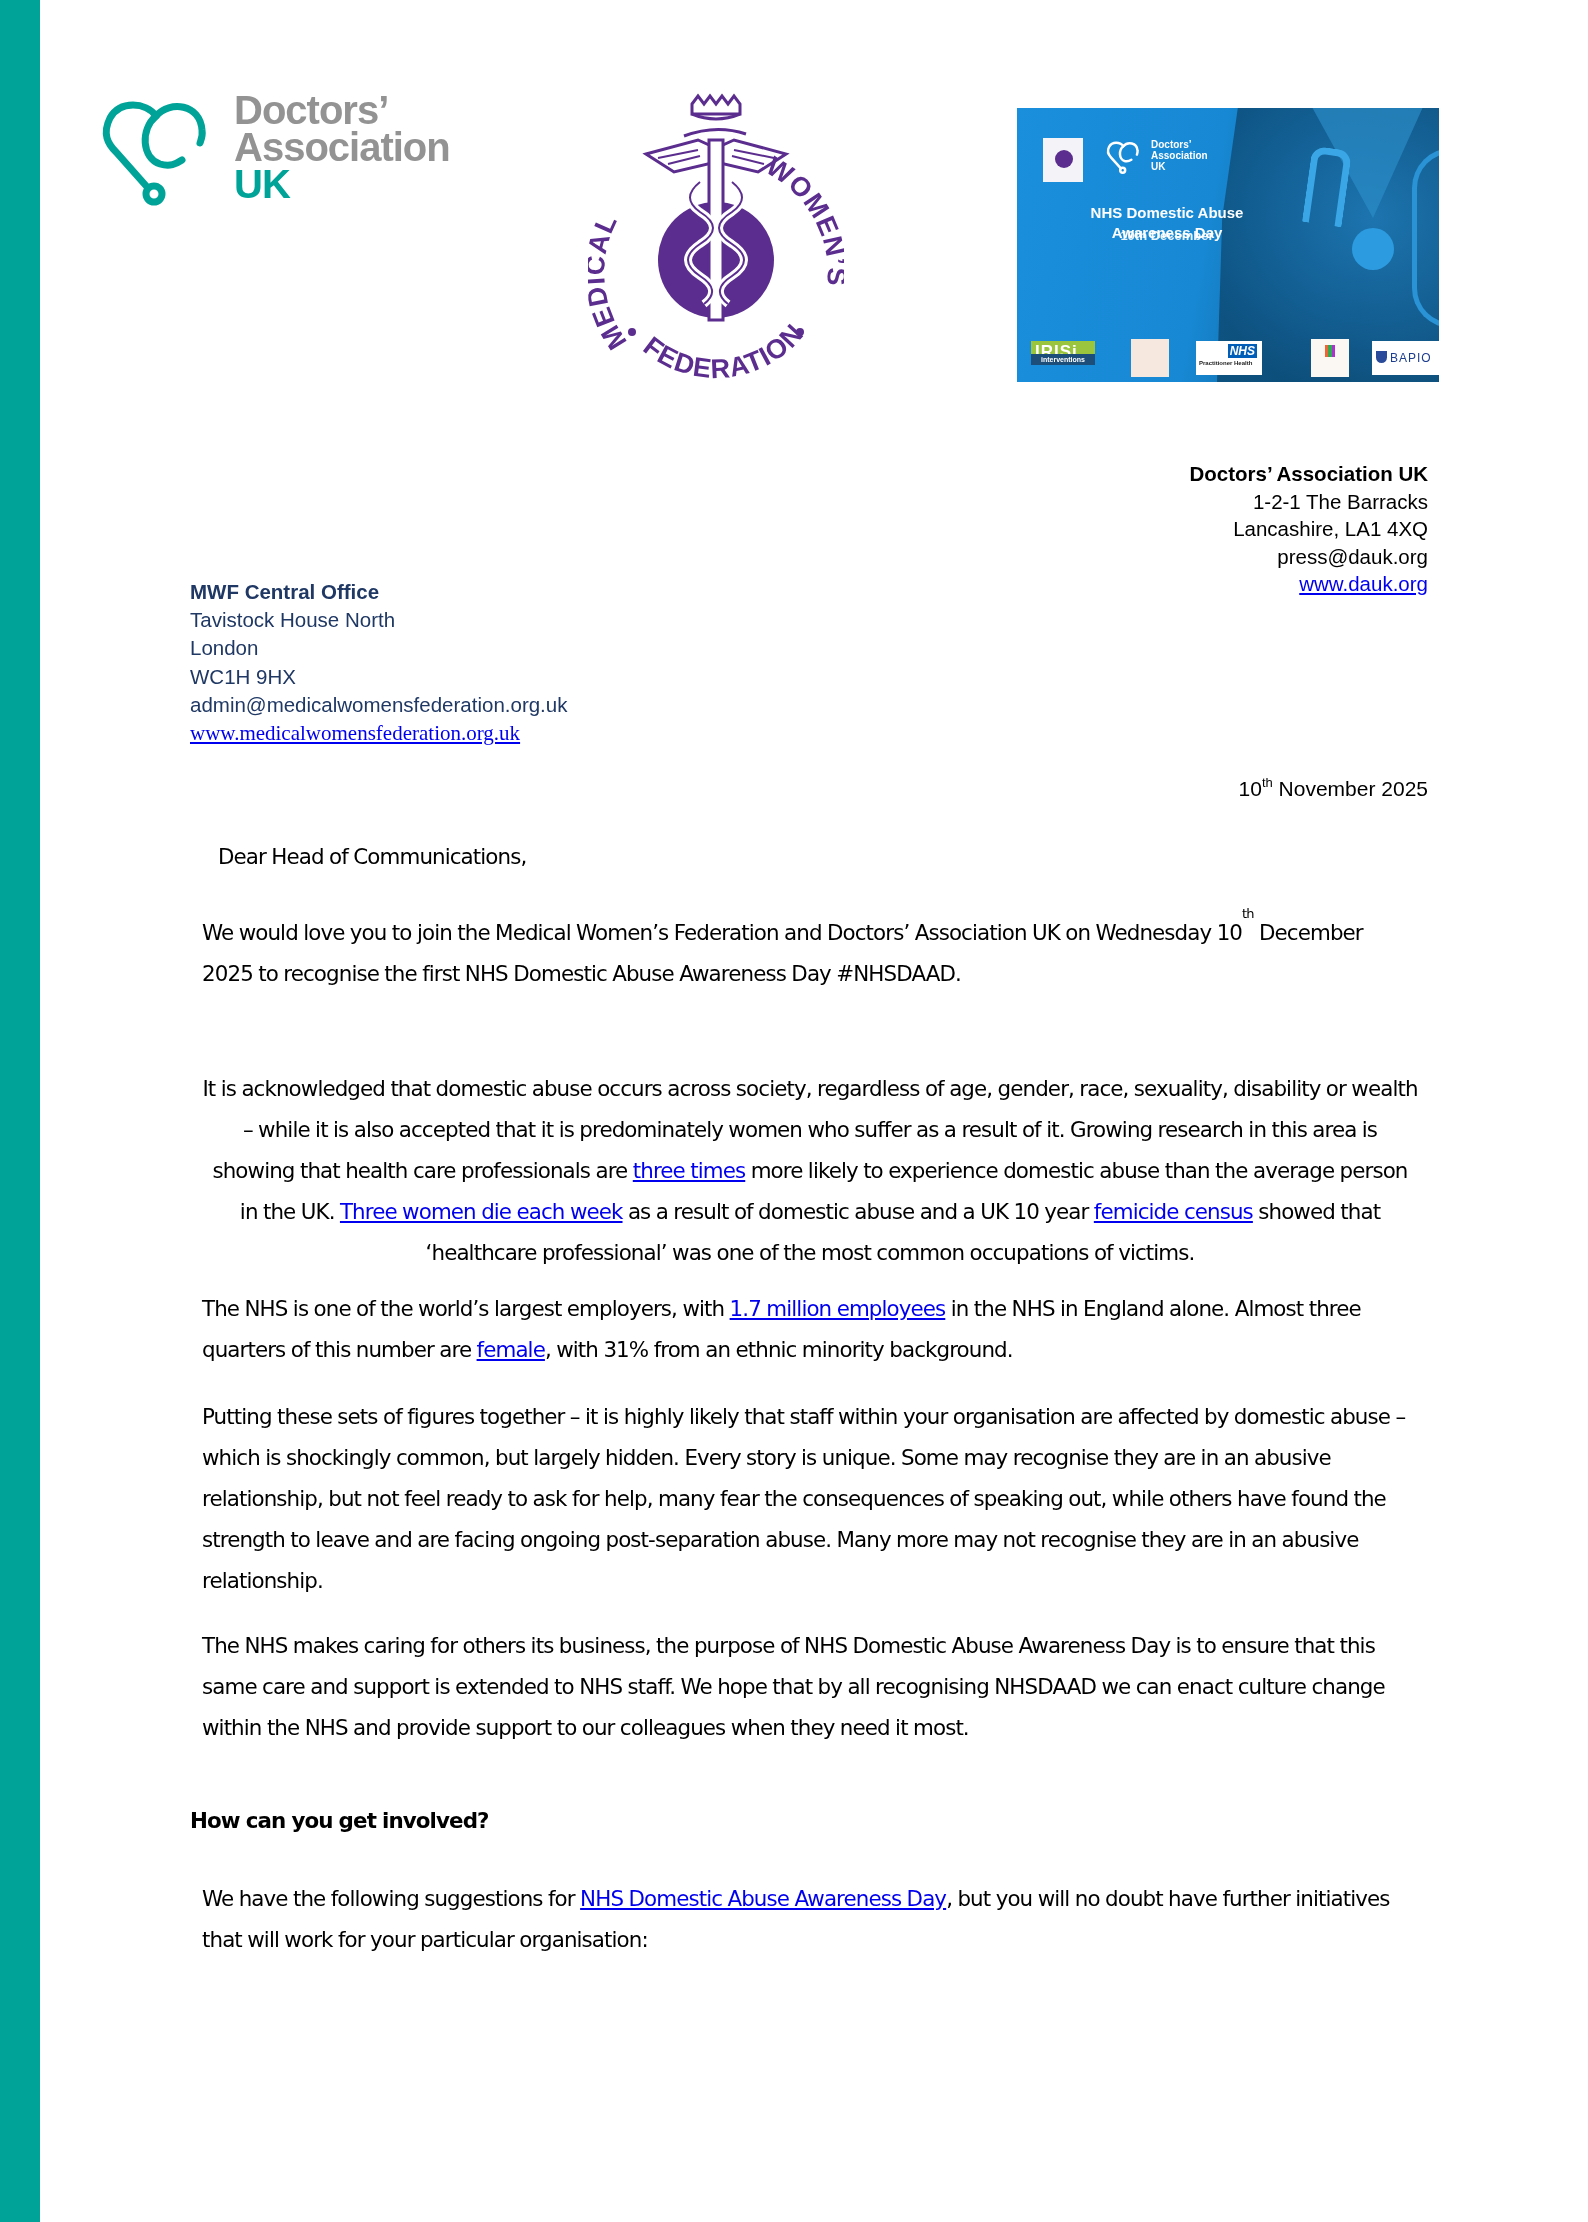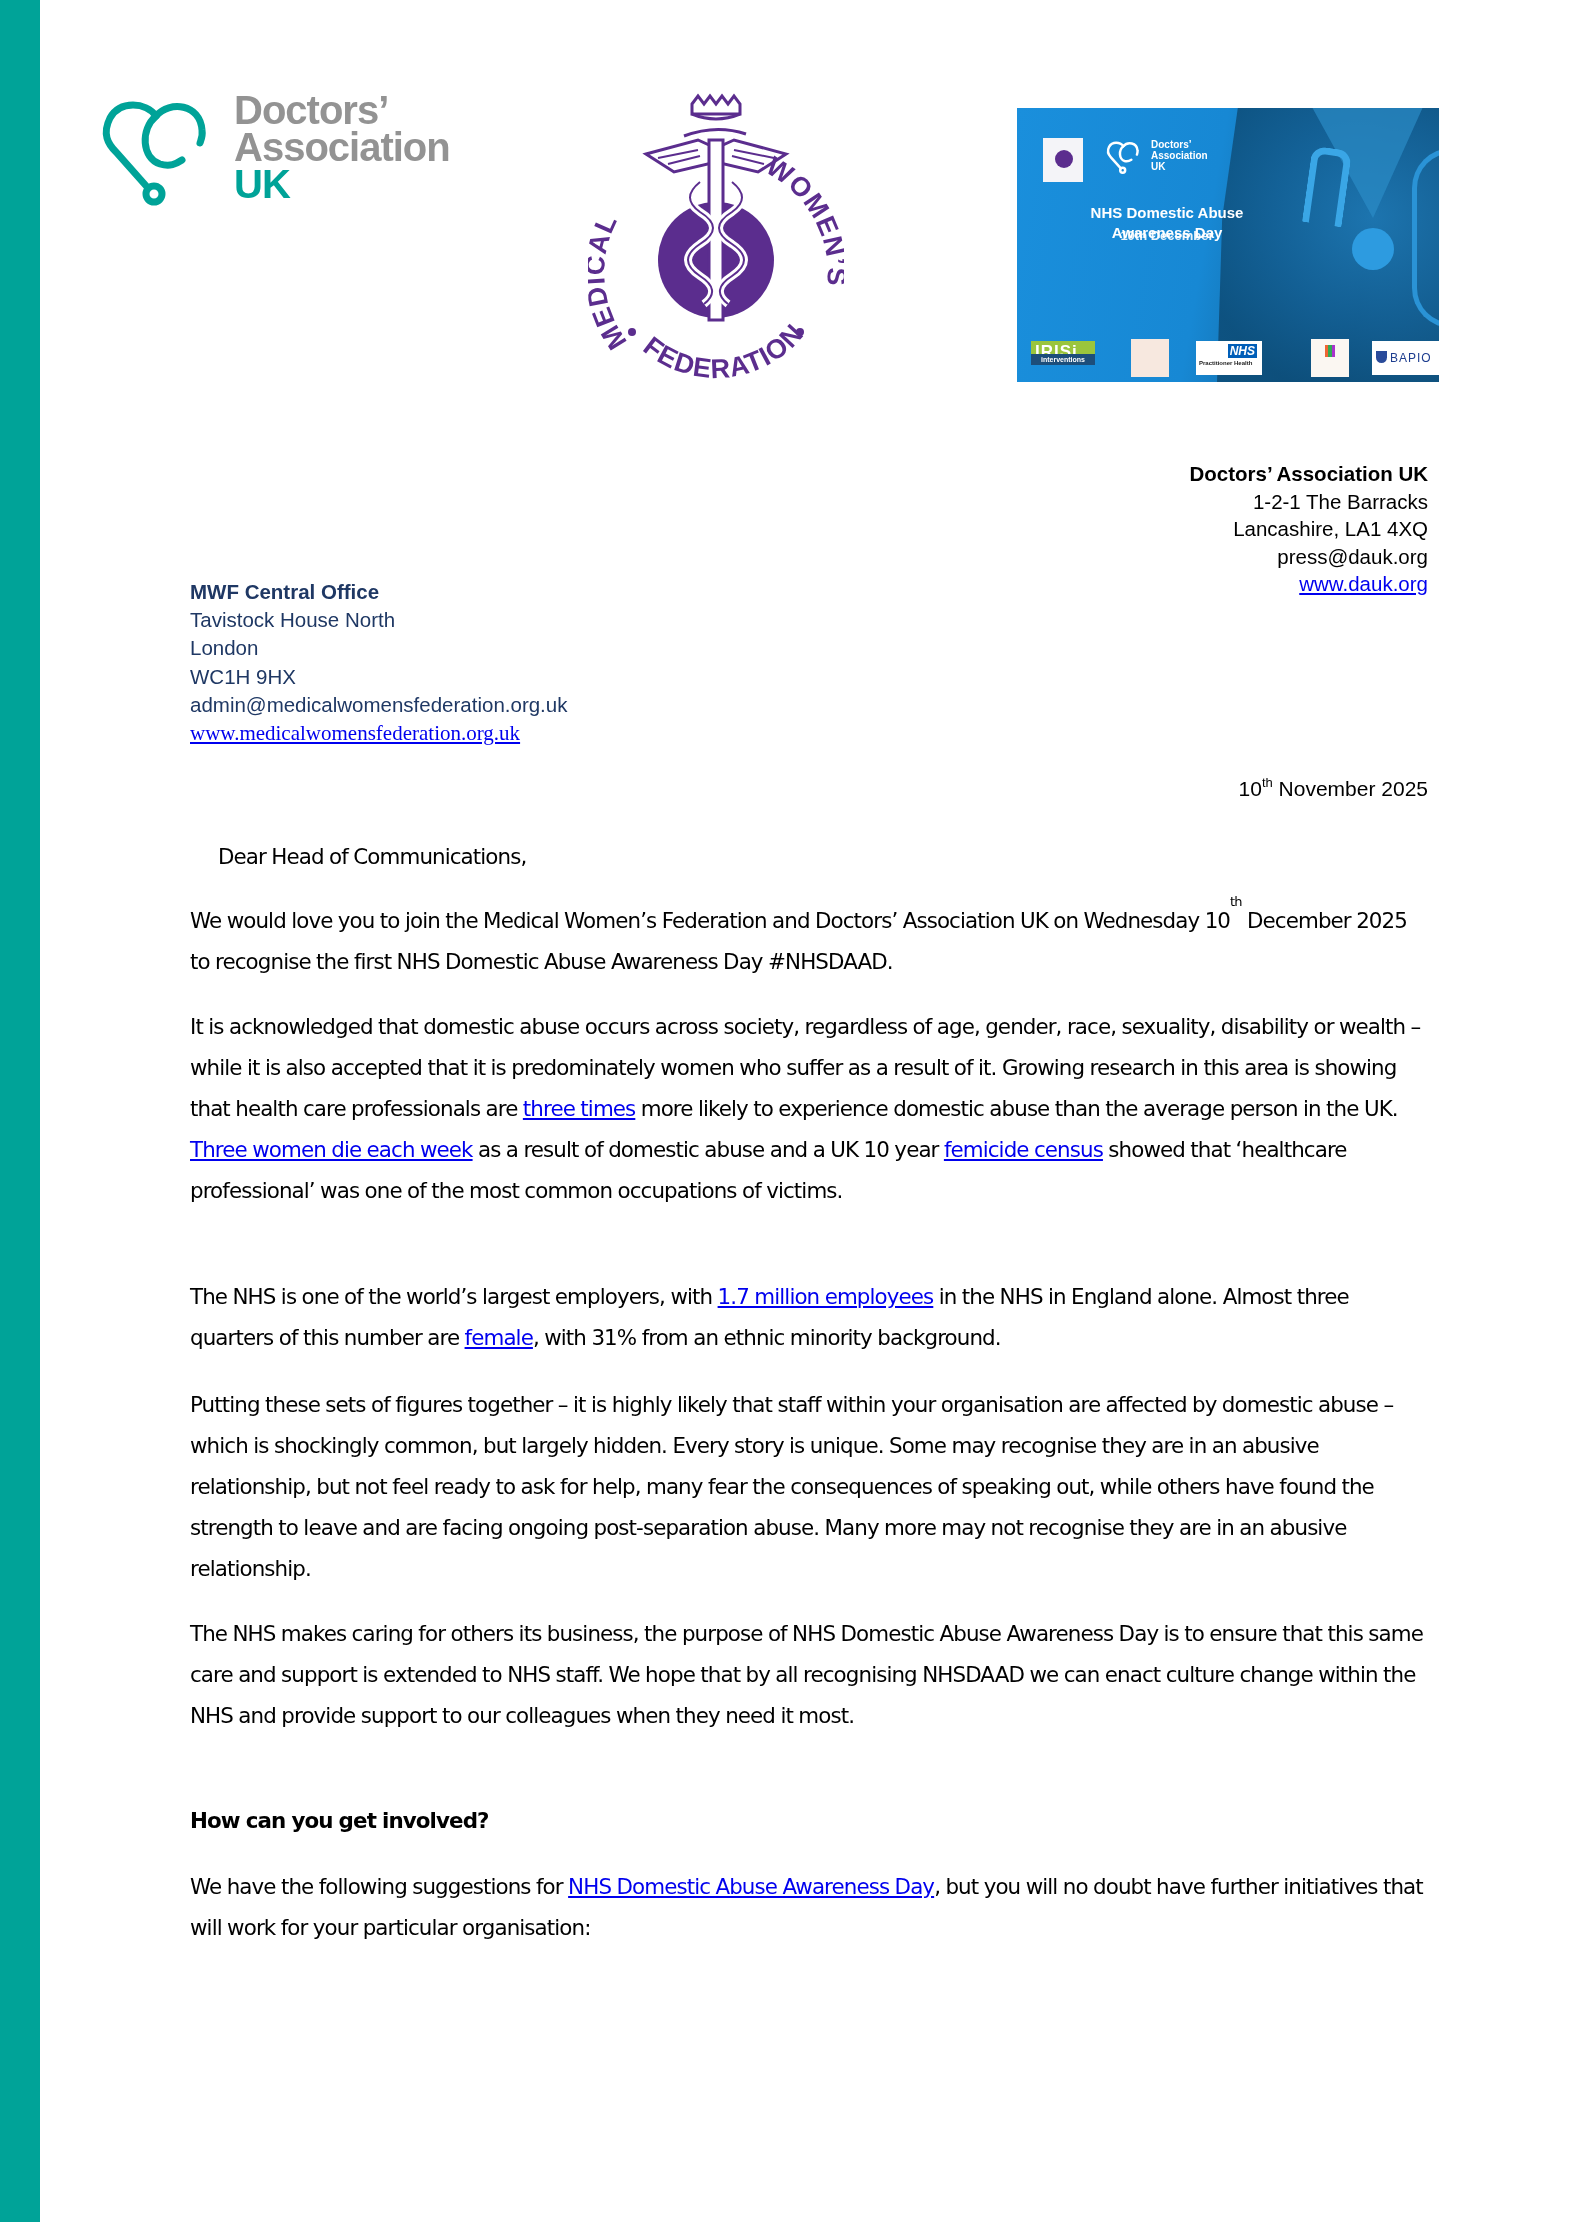--- a/index.html
+++ b/index.html
@@ -64,26 +64,26 @@
                font-size: 20.5px; line-height: 28.2px; color: #1f3864; }
   .recipient .name { font-weight: bold; }
   .recipient a { color: #0000ee; font-family: "Liberation Serif", serif; font-size: 21px; }
 
   .date { position: absolute; right: 160px; top: 777px; font-family: "Liberation Sans", sans-serif; font-size: 21px; color: #000; }
   .date sup { font-size: 13px; vertical-align: top; position: relative; top: -2px; }
 
   
   .body-text { position: absolute; left: 190px; width: 1240px; font-family: "DejaVu Sans", sans-serif;
                font-size: 21.4px; line-height: 41px; color: #000000; letter-spacing: -0.9px; word-spacing: -0.5px; }
-  .body-text p { margin: 0; }
+  .body-text p { margin: 12px; }
   .body-text a { color: #0000ee; text-decoration: underline; }
   .body-text sup { font-size: 13px; line-height: 0; vertical-align: top; position: relative; top: 2px; }
   .salutation { top: 836px; margin-left: 28px; }
   .p1 { top: 900px; }
-  .p2 { top: 1006px; }
+  .p2 { top: 1056px; text-align: center; }
   .p3 { top: 1276px; }
   .p4 { top: 1384px; }
   .p5 { top: 1613px; }
   .heading { top: 1800px; font-weight: bold; }
   .p6 { top: 1866px; }
 </style>
 </head>
 <body>
 
 <div class="side-bar"></div>

